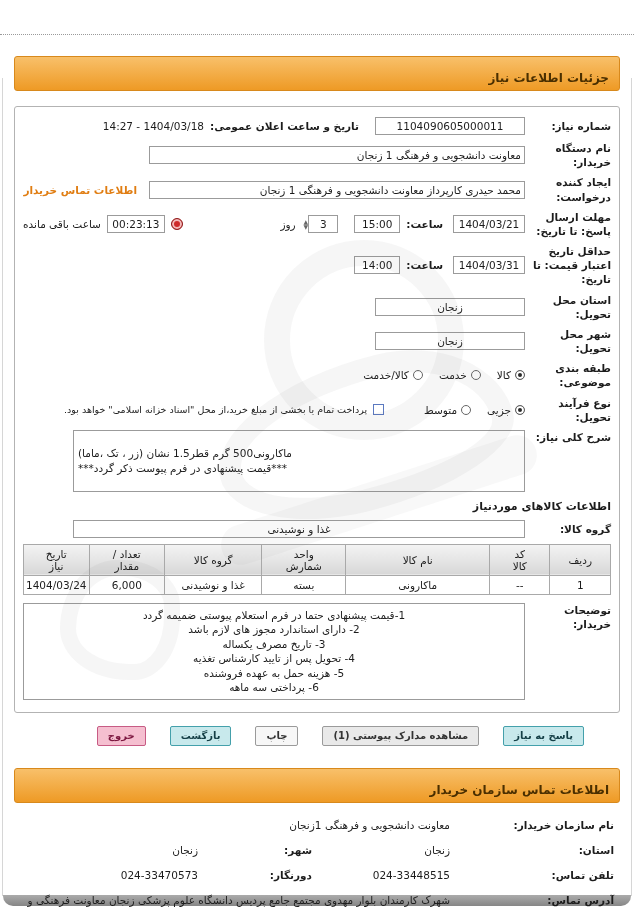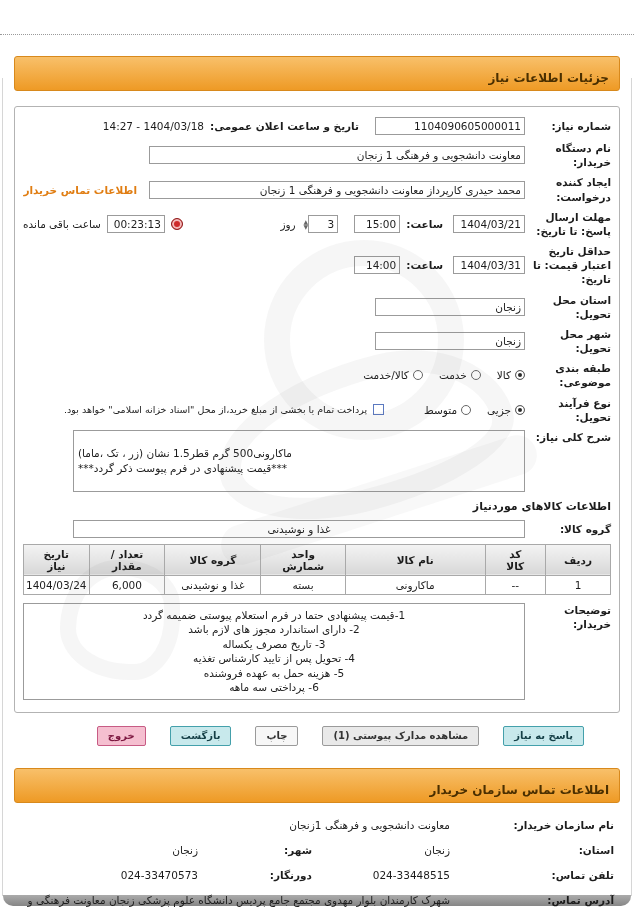--- a/index.html
+++ b/index.html
@@ -20,21 +20,21 @@
   .bar { background:linear-gradient(180deg,#f8c06a,#ee9a25); border:1px solid #d8891c; color:#4a2f00;
     font-weight:bold; font-size:12px; padding:14px 10px 5px; border-radius:3px; }
 
   .form-box { border:1px solid #b3b3b3; border-radius:3px; margin-top:15px; padding:10px 8px 6px; background:#fff; }
 
   .frow { display:flex; align-items:center; margin-bottom:6px; font-size:10.5px; }
   .frow.top { align-items:flex-start; }
   .flabel { width:86px; flex-shrink:0; font-weight:bold; line-height:1.35; }
   .blbl { font-weight:bold; }
   .ibox { border:1px solid #9b9b9b; background:#fff; height:18px; line-height:16px; padding:0 3px;
-    font-size:10.5px; flex-shrink:0; }
+    font-size:10.5px; text-align:center; flex-shrink:0; }
   .tr { text-align:right; }
   .w150{width:150px} .w376{width:376px} .w90{width:72px} .w46{width:46px} .w30{width:30px} .w58{width:58px}
   .mr6{margin-right:6px} .mr10{margin-right:10px} .mr16{margin-right:16px} .mr24{margin-right:24px}
   .push { margin-right:auto; }
   .link { color:#e07d12; font-weight:bold; cursor:pointer; margin-right:12px; }
   .spin { display:inline-flex; flex-direction:column; justify-content:center; line-height:5px;
     font-size:6px; color:#666; margin-left:2px; cursor:pointer; }
   .clock { width:12px; height:12px; border-radius:50%; background:#cf2a2a; border:1px solid #8e1d1d;
     display:inline-block; flex-shrink:0; box-shadow:inset 0 0 0 2px #f3b9b9; }
   .radio { width:10px; height:10px; border:1px solid #666; border-radius:50%; background:#fff;
@@ -42,21 +42,21 @@
   .radio.sel { background:#2a2a2a; box-shadow:inset 0 0 0 2px #fff; }
   .opt { display:flex; align-items:center; gap:4px; margin-left:16px; }
   .checkbox { width:11px; height:11px; border:1px solid #5b79c0; background:#fff; display:inline-block;
     flex-shrink:0; cursor:pointer; }
   .note { font-size:9.5px; }
   .descbox { border:1px solid #9b9b9b; width:452px; padding:15px 4px; text-align:left;
     line-height:15px; font-size:10.5px; }
   .groupbox { border:1px solid #9b9b9b; width:452px; height:18px; line-height:16px; text-align:center; }
   .section-title { font-weight:bold; font-size:11px; margin:8px 0 7px; }
   table { width:100%; border-collapse:collapse; margin:6px 0 8px; font-size:10.5px; }
-  th { background:linear-gradient(#f4f4f4,#d7d7d7); border:1px solid #a9a9a9; padding:3px 18px; font-weight:bold; }
+  th { background:linear-gradient(#f4f4f4,#d7d7d7); border:1px solid #a9a9a9; padding:3px 18px; font-weight:normal; }
   td { border:1px solid #a9a9a9; padding:3px 2px; text-align:center; background:#fff; }
   .notesbox { border:1px solid #9b9b9b; flex:1; padding:4px; text-align:center; line-height:14.5px; font-size:10.5px; }
 
   .btnrow { display:flex; align-items:center; margin:13px 36px 0 0; gap:24px; }
   .btn { height:20px; line-height:18px; padding:0 10px; font-size:10px; font-weight:bold; border-radius:2px;
     border:1px solid; cursor:pointer; font-family:inherit; white-space:nowrap; }
   .btn-cyan { background:#c8e9ec; border-color:#44a0ab; color:#143f46; }
   .btn-gray { background:#e9e9e9; border-color:#9a9a9a; color:#333; }
   .btn-white { background:#f7f7f7; border-color:#9a9a9a; color:#333; }
   .btn-pink { background:#f5bfd0; border-color:#c75b84; color:#7c1740; }

